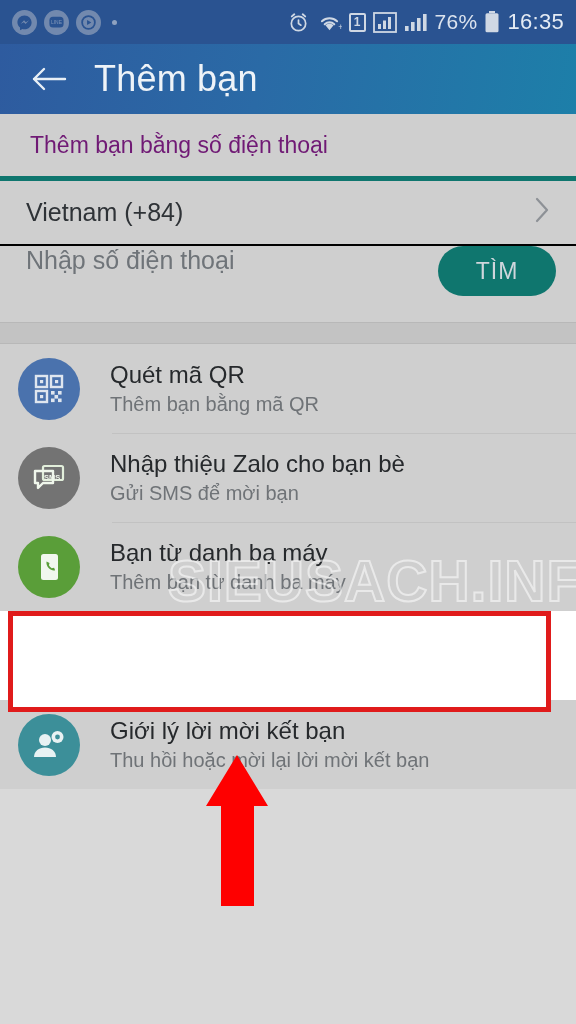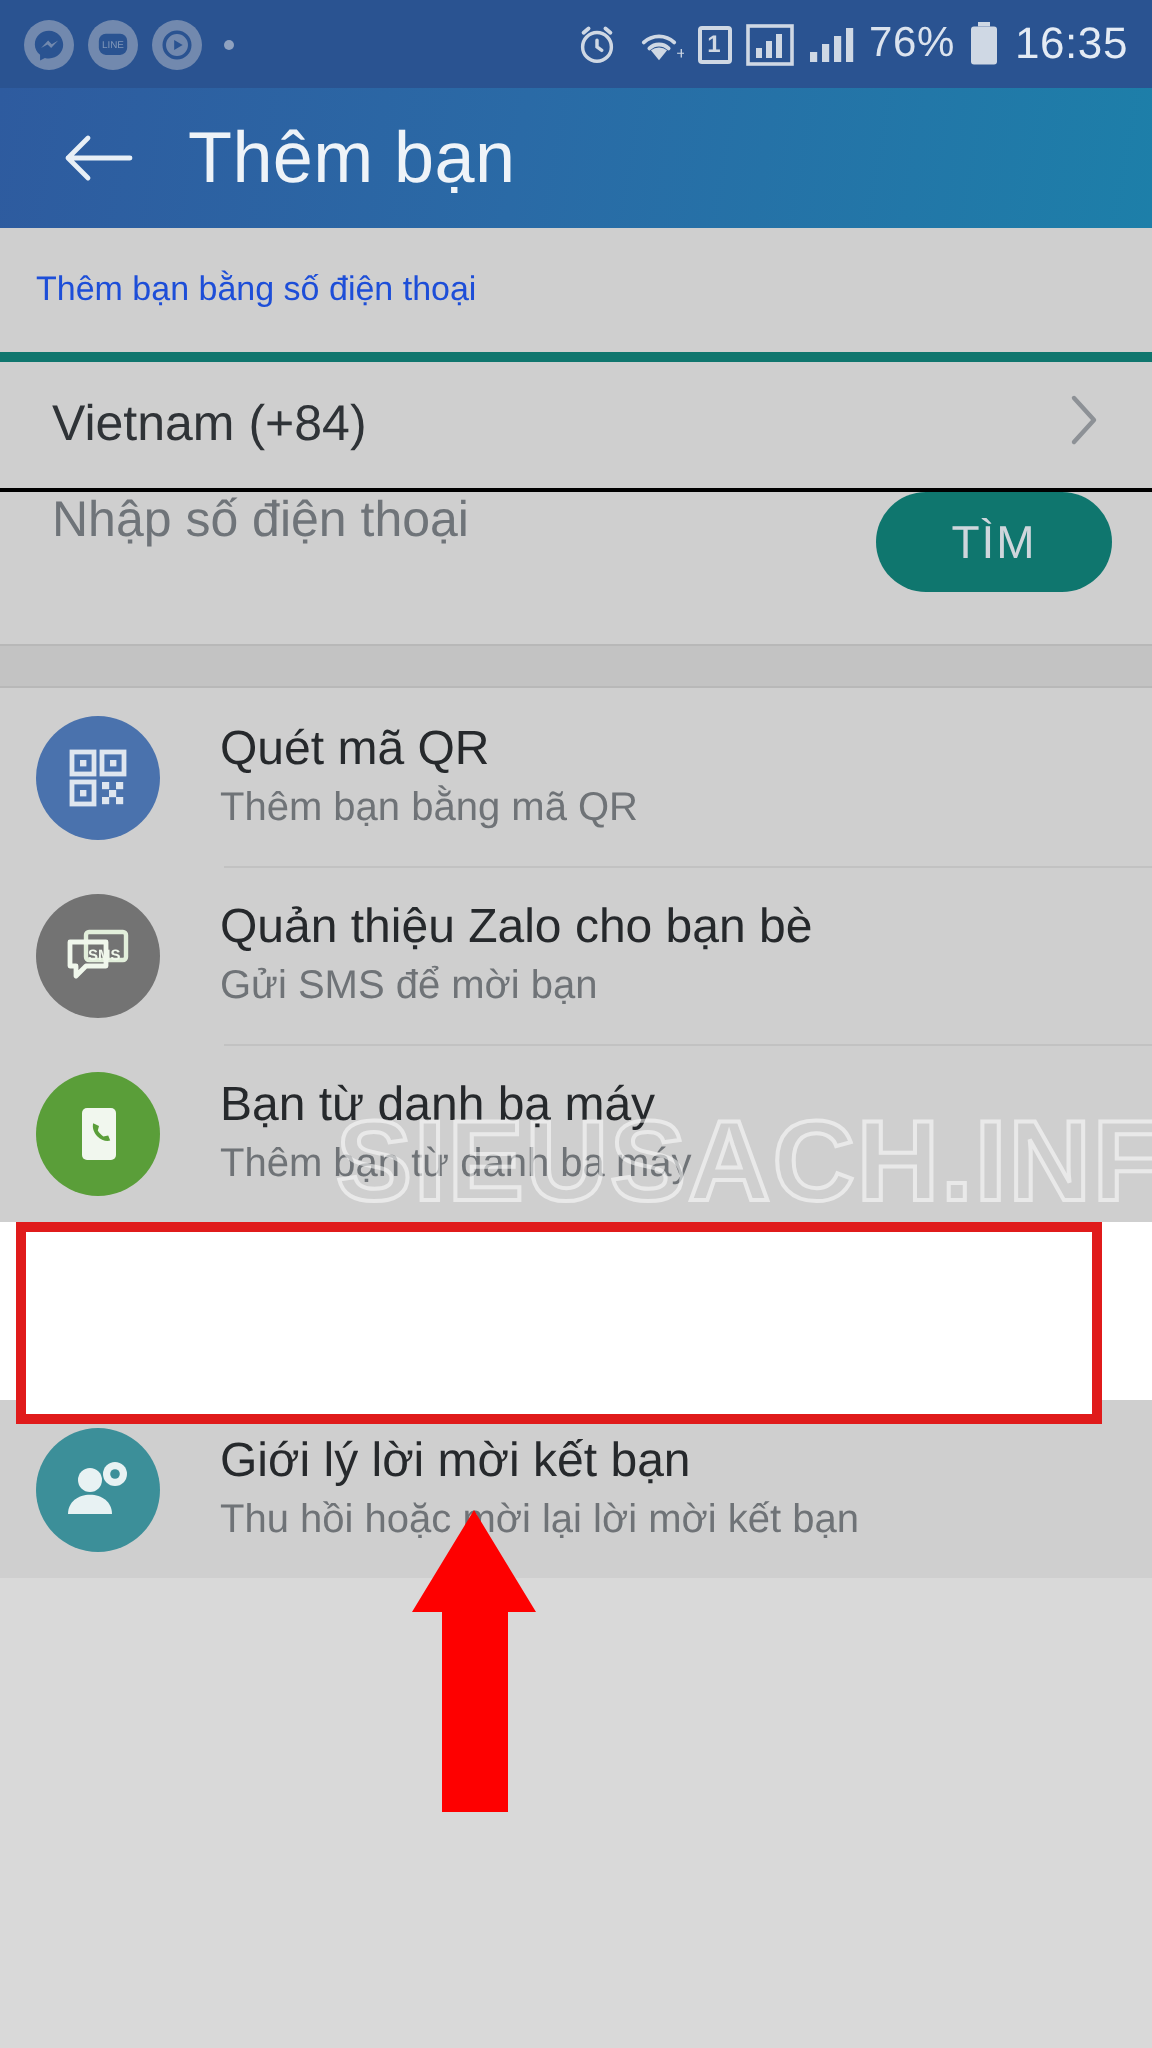--- a/index.html
+++ b/index.html
@@ -56,22 +56,22 @@
   .appbar-title {
     color:#eef3f8; font-size:36px; margin-left:24px; letter-spacing:.2px;
   }
 
   
   .content { position:absolute; top:114px; left:0; width:576px; bottom:0; }
 
   .section { background:#cfcfcf; }
   .section-title {
     height:62px; display:flex; align-items:center;
-    padding-left:18px;
-    font-size:17px; color:#1d4ed8;
+    padding-left:30px;
+    font-size:23px; color:#701a75;
   }
   .row-country {
     height:68px; display:flex; align-items:center; justify-content:space-between;
     padding:0 26px 0 26px;
     border-top:5px solid #0f766e;
     font-size:25px; color:#2f3337;
   }
   .chev { color:#8d9196; font-size:28px; line-height:1; }
   .row-phone {
     height:78px; display:flex; align-items:flex-start; justify-content:space-between;
@@ -273,21 +273,21 @@
       <div class="item">
         <div class="divider-line"></div>
         <div class="item-icon" style="background:#737373;font-weight:bold;">
           <svg width="36" height="32" viewBox="0 0 36 32">
             <rect x="12" y="4" width="20" height="14" rx="1.5" fill="none" stroke="#e2efdb" stroke-width="2.2"></rect>
             <path d="M4 9h18v12H12l-5 5v-5H4z" fill="none" stroke="#f0f7ec" stroke-width="2.4" stroke-linejoin="round"></path>
             <text x="13" y="18" font-size="7.5" fill="#f0f7ec" font-family="Liberation Sans, sans-serif">SMS</text>
           </svg>
         </div>
         <div class="item-text">
-          <div class="item-title">Quản thiệu Zalo cho bạn bè</div>
+          <div class="item-title">Nhập thiệu Zalo cho bạn bè</div>
           <div class="item-sub">Gửi SMS để mời bạn</div>
         </div>
       </div>
 
       <div class="item">
         <div class="divider-line"></div>
         <div class="item-icon" style="background:#5a9e39;">
           <svg width="34" height="34" viewBox="0 0 34 34">
             <rect x="9" y="4" width="17" height="26" rx="2.5" fill="#f1f7ee"></rect>
             <path d="M14.6 11.6c-.6 2 .3 4.7 2 6.5 1.8 1.8 4.4 2.8 6.5 2.2l-1-2.6-2.4.5c-1-.6-2.2-1.8-2.8-2.9l.6-2.3z" fill="#5a9e39"></path>

